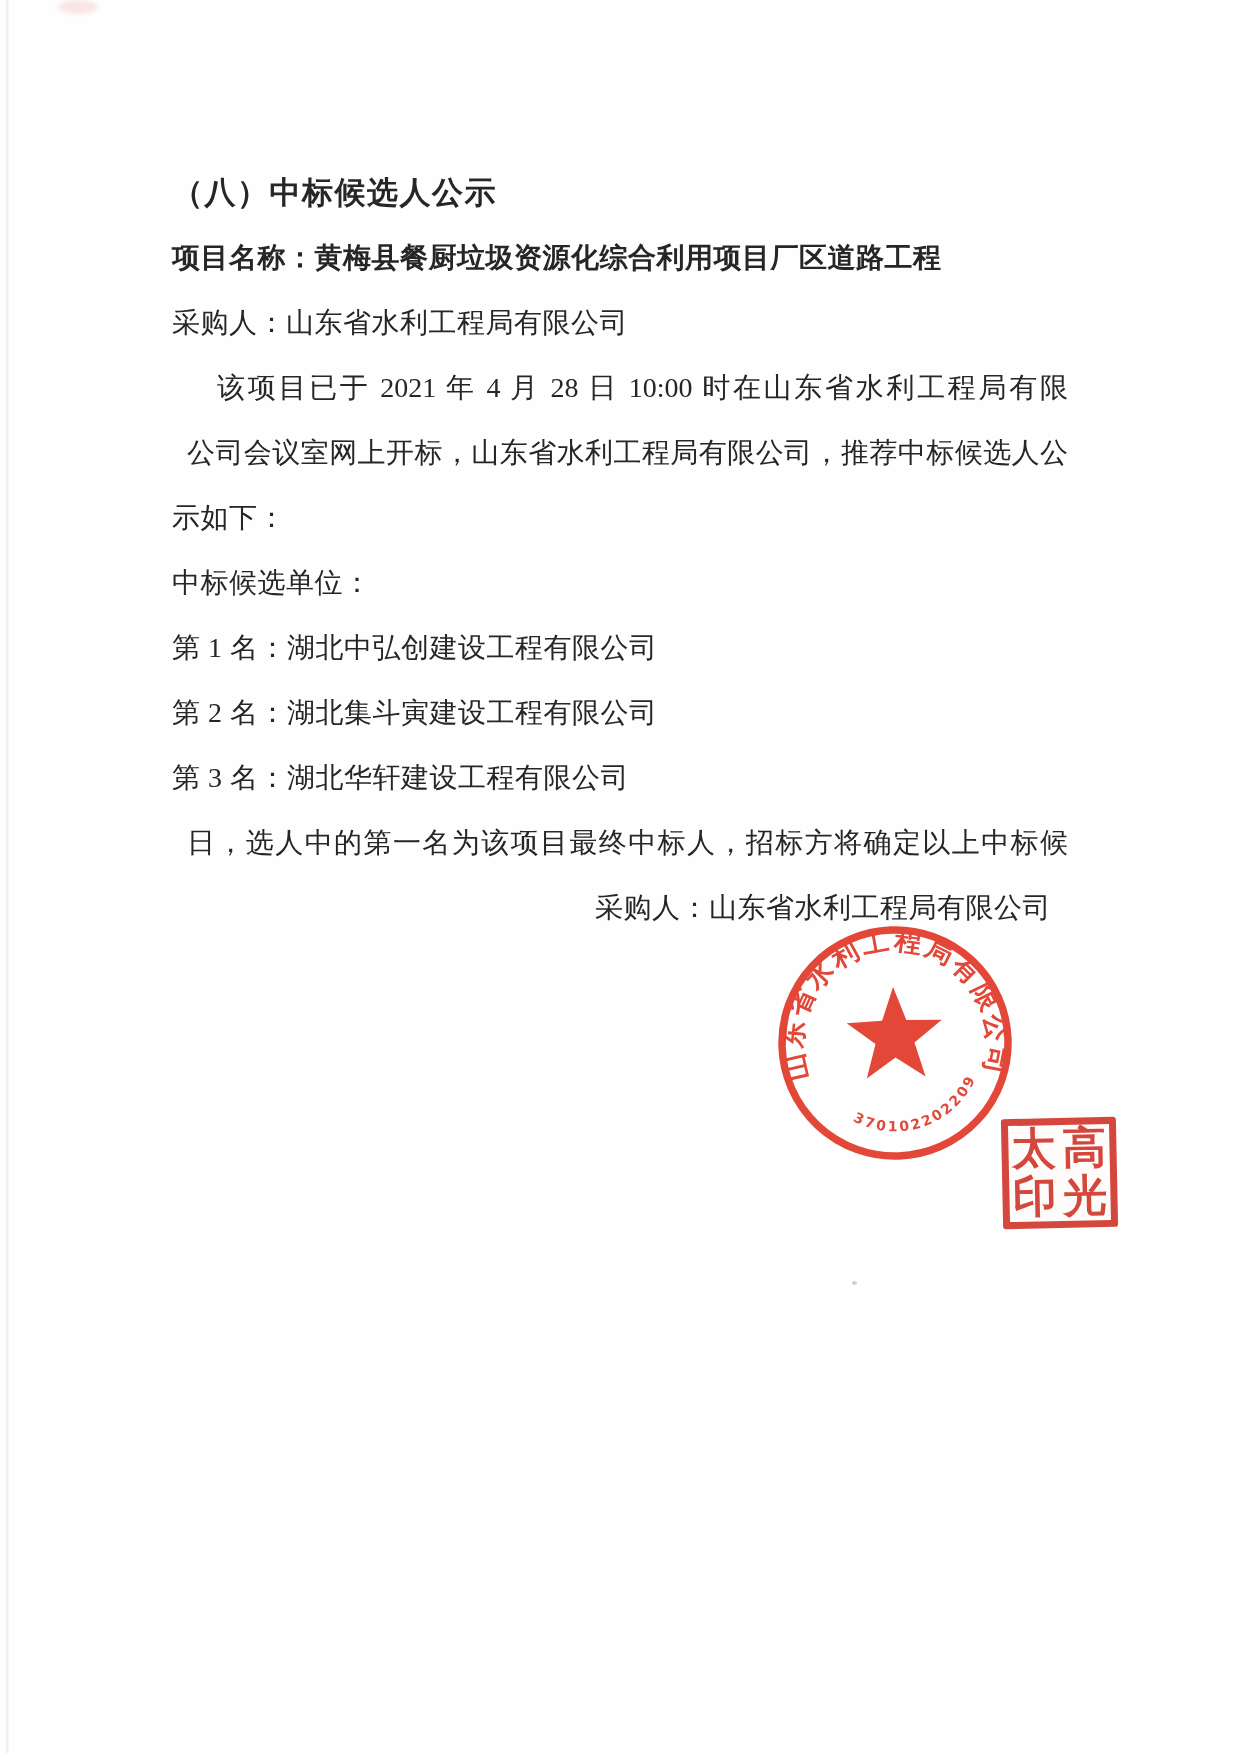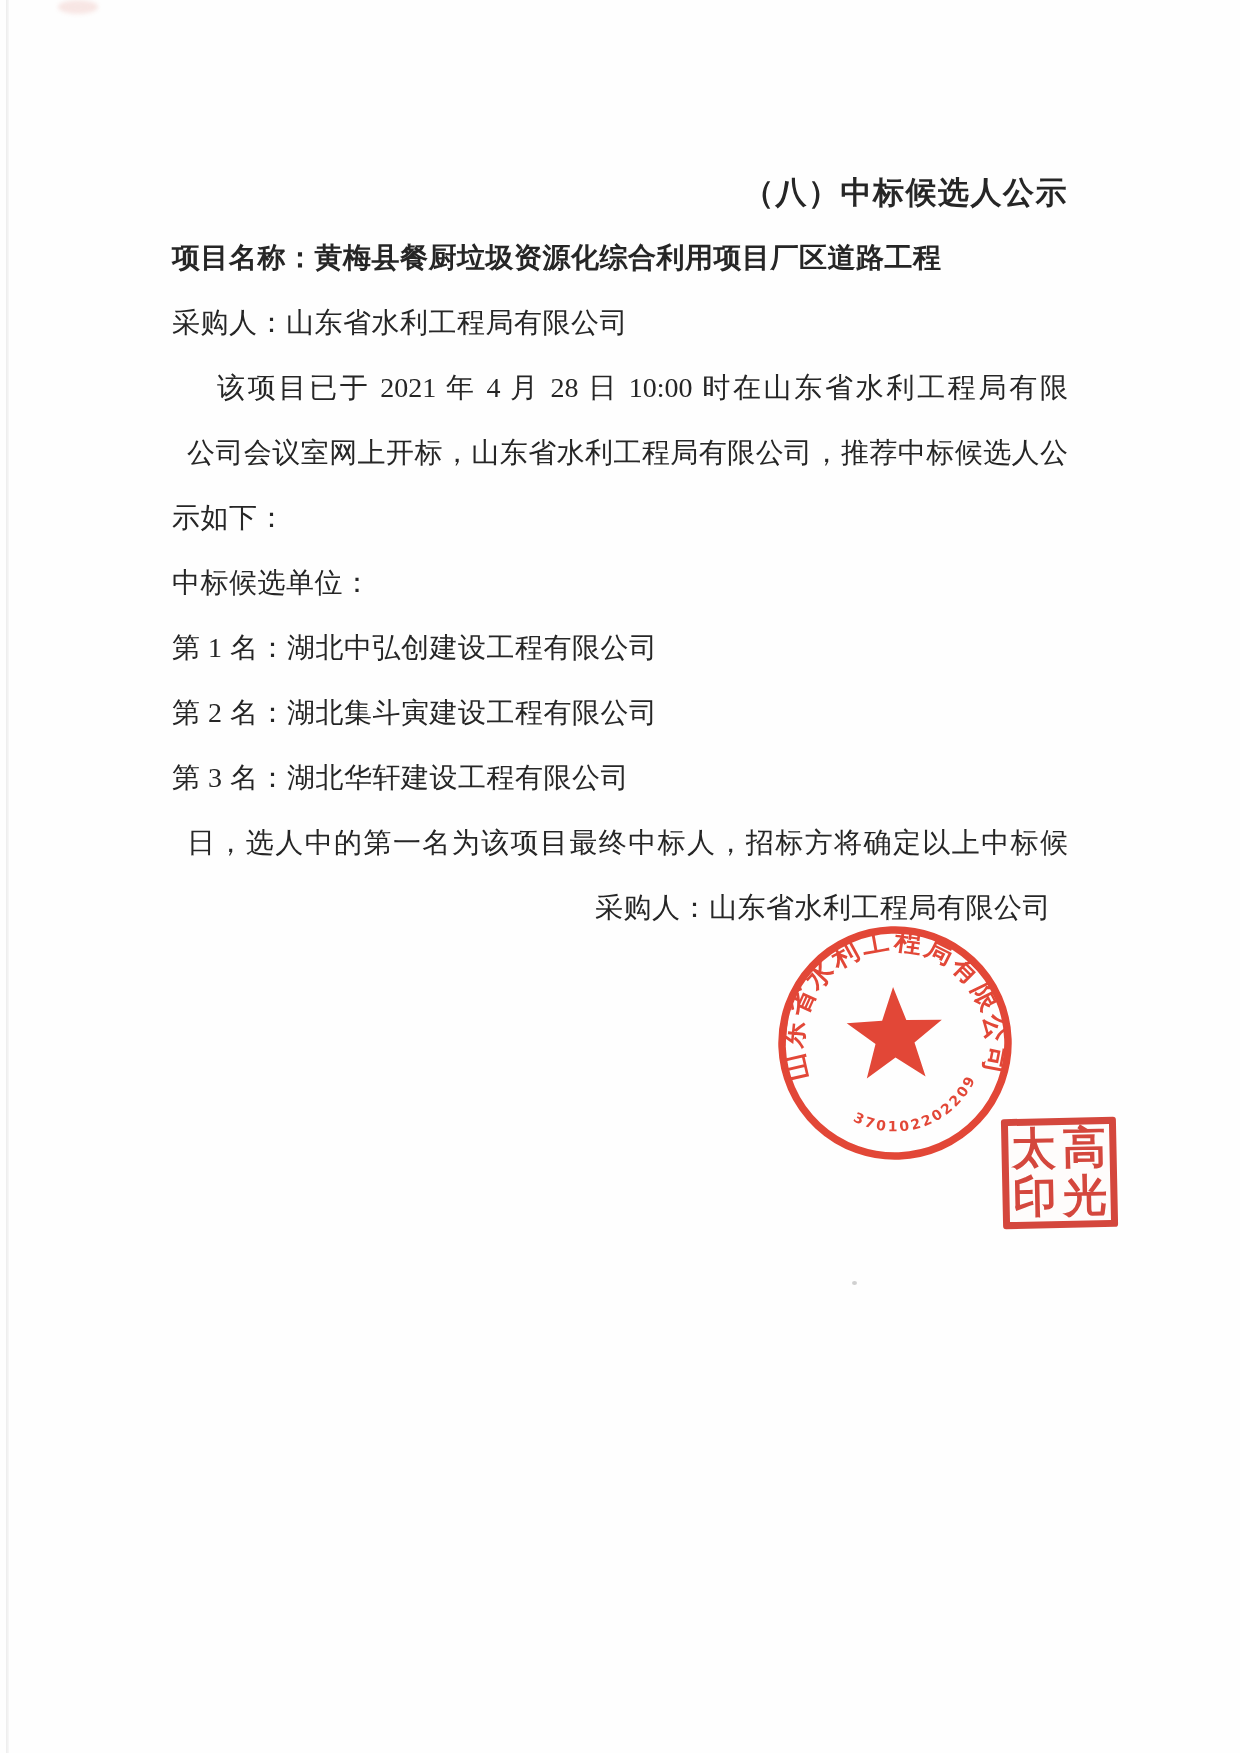--- a/index.html
+++ b/index.html
@@ -49,21 +49,21 @@
   }
   .line {
     line-height: 65px;
     font-size: 28px;
     letter-spacing: 0.5px;
     white-space: nowrap;
   }
   .title {
     font-size: 31px;
     font-weight: bold;
-    text-align: right;
+    text-align: left;
     letter-spacing: 1.5px;
     white-space: normal;
   }
   .bold { font-weight: bold; }
   .indent { text-indent: 30px; }
   .justify {
     white-space: normal;
     text-align: justify;
     text-align-last: justify;
     text-justify: inter-character;

